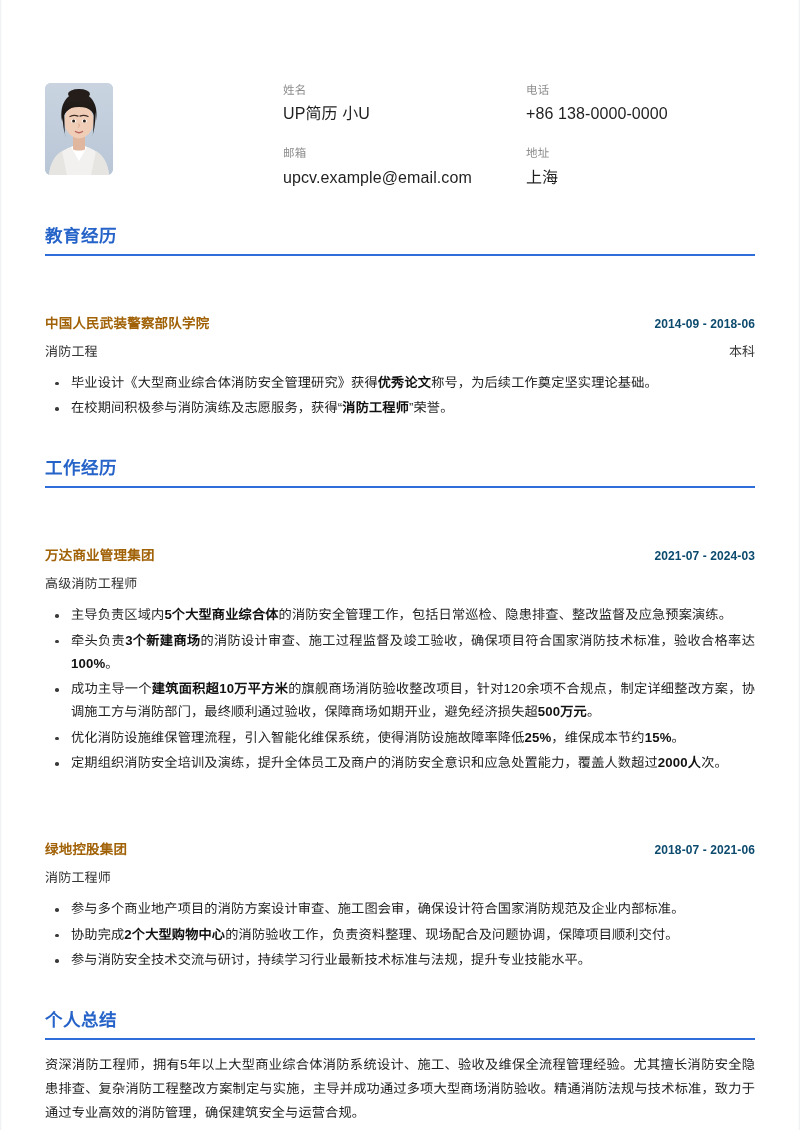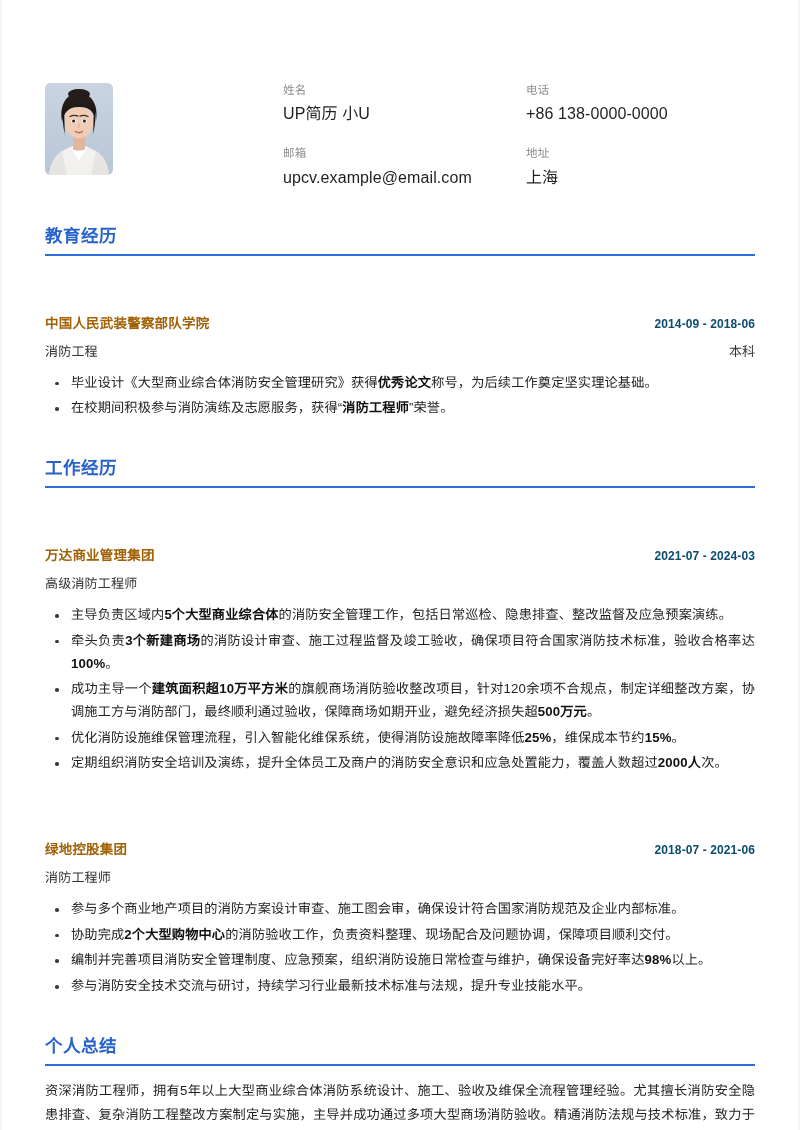--- a/index.html
+++ b/index.html
@@ -293,21 +293,20 @@
               <div class="entry-org">绿地控股集团</div>
               <div class="entry-date">2018-07 - 2021-06</div>
             </div>
             <div class="entry-row-sub">
               <div class="entry-role">消防工程师</div>
               <div class="entry-meta"></div>
             </div>
             <ul class="bullets">
               <li><span>参与多个商业地产项目的消防方案设计审查、施工图会审，确保设计符合国家消防规范及企业内部标准。</span></li>
               <li><span>协助完成</span><b>2个大型购物中心</b><span>的消防验收工作，负责资料整理、现场配合及问题协调，保障项目顺利交付。</span></li>
-              <li><span>编制并完善项目消防安全管理制度、应急预案，组织消防设施日常检查与维护，确保设备完好率达</span><b>98%</b><span>以上。</span></li>
               <li><span>参与消防安全技术交流与研讨，持续学习行业最新技术标准与法规，提升专业技能水平。</span></li>
             </ul>
           </div>
         </div>
     </div>
 
     <div class="section">
       <div class="section-title">个人总结</div>
       <div class="section-rule"></div>
       <p class="summary-text">资深消防工程师，拥有5年以上大型商业综合体消防系统设计、施工、验收及维保全流程管理经验。尤其擅长消防安全隐患排查、复杂消防工程整改方案制定与实施，主导并成功通过多项大型商场消防验收。精通消防法规与技术标准，致力于通过专业高效的消防管理，确保建筑安全与运营合规。</p>

